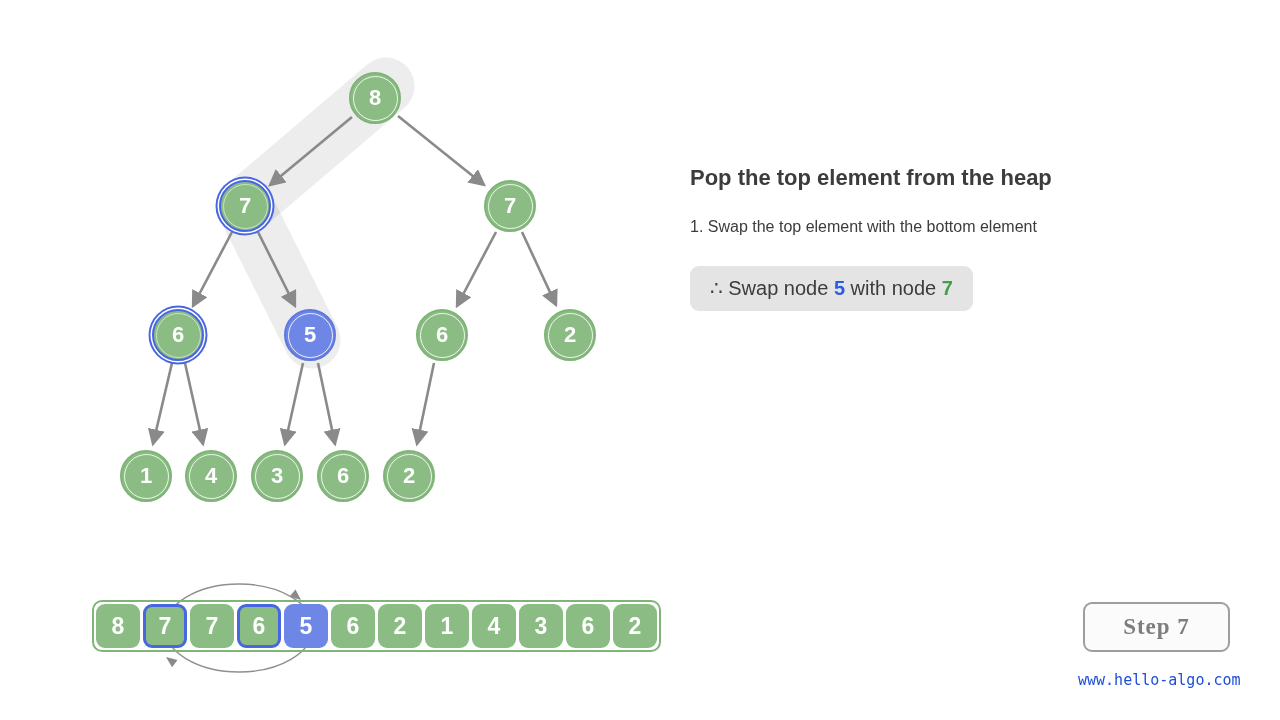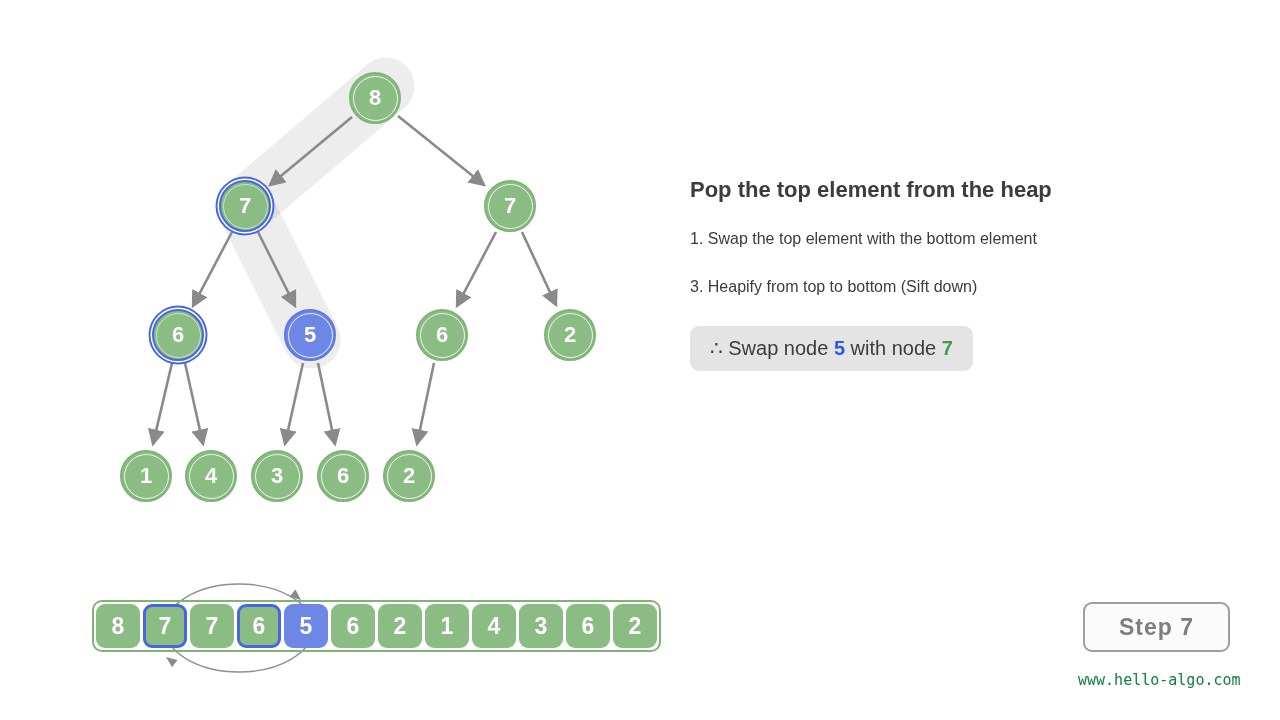--- a/index.html
+++ b/index.html
@@ -13,45 +13,45 @@
          display:flex;align-items:center;justify-content:center;
          font-size:22px;font-weight:700;color:#fff;}
   .tnode::after{content:"";position:absolute;inset:1.5px;border:1.6px solid rgba(255,255,255,.85);
          border-radius:50%;}
   .tnode.ring{border-color:#4866E0;box-shadow:0 0 0 1.5px #fff,0 0 0 3.5px #4866E0;}
   .tnode.ring::after{border-color:rgba(255,255,255,.55);}
   .tnode.blue{background:#6E87E6;border-color:#5F78DE;}
 
   
   .panel{position:absolute;left:690px;top:165px;width:566px;color:#3C3C3C;z-index:3;}
-  .ptitle{font-size:22px;font-weight:700;margin:12px 0 27px 0;}
+  .ptitle{font-size:22px;font-weight:700;margin:0 0 27px 0;}
   .pstep{font-size:16px;margin:0 0 30px 0;}
   .because{font-size:20px;margin:0 0 12px 0;padding-left:16px;}
   .therefore{display:inline-block;font-size:20px;background:#E4E4E4;border-radius:9px;
              padding:10px 20px 11px 20px;}
   .tg{color:#40A047;font-weight:700;}
   .tb{color:#2A5BE8;font-weight:700;}
 
   
   .arr{position:absolute;left:92px;top:600px;display:flex;gap:3px;padding:2px;
        border:2px solid #7FB477;border-radius:10px;z-index:2;}
   .cell{width:44px;height:44px;border-radius:9px;background:#8ABC83;color:#fff;
         display:flex;align-items:center;justify-content:center;
         font-size:23px;font-weight:700;box-sizing:border-box;}
   .cell.ring{border:3px solid #4866E0;}
   .cell.blue{background:#6E87E6;}
 
   
   .badge{position:absolute;left:1083px;top:602px;width:147px;height:50px;box-sizing:border-box;
          border:2px solid #9E9E9E;border-radius:9px;background:#FBFBFB;z-index:3;
          display:flex;align-items:center;justify-content:center;
-         font-family:Liberation Sans, sans-serif;font-weight:700;font-size:23px;
+         font-family:Liberation Serif, serif;font-weight:700;font-size:23px;
          color:#7E7E7E;letter-spacing:1px;}
   .wm{position:absolute;left:1078px;top:671px;z-index:3;
-      font-family:"DejaVu Sans Mono",monospace;font-size:15px;color:#15803d;}
+      font-family:"DejaVu Sans Mono",monospace;font-size:15px;color:#1d4ed8;}
 </style>
 </head>
 <body>
 
 <div id="stage">
 
   <svg id="bg-svg" width="1280" height="720" viewBox="0 0 1280 720">
     <defs>
       <marker id="arrow" viewBox="0 0 10 10" refX="8.5" refY="5" markerWidth="6.6" markerHeight="6.6" orient="auto">
         <path d="M0,0 L10,5 L0,10 z" fill="#8A8A8A"></path>
@@ -117,21 +117,20 @@
   <div class="tnode" style="left:317px;top:450px;">
       <span>6</span>
     </div>
   <div class="tnode" style="left:383px;top:450px;">
       <span>2</span>
     </div>
 
   <div class="panel">
     <div class="ptitle">Pop the top element from the heap</div>
     <div class="pstep">1. Swap the top element with the bottom element</div>
-    <div class="pstep">3. Heapify from top to bottom (Sift down)</div>
     <div class="therefore"><span>∴ Swap node </span><span class="tb">5</span><span> with node </span><span class="tg">7</span></div>
   </div>
 
   <div class="arr">
     <div class="cell">
         <span>8</span>
       </div>
     <div class="cell ring">
         <span>7</span>
       </div>

